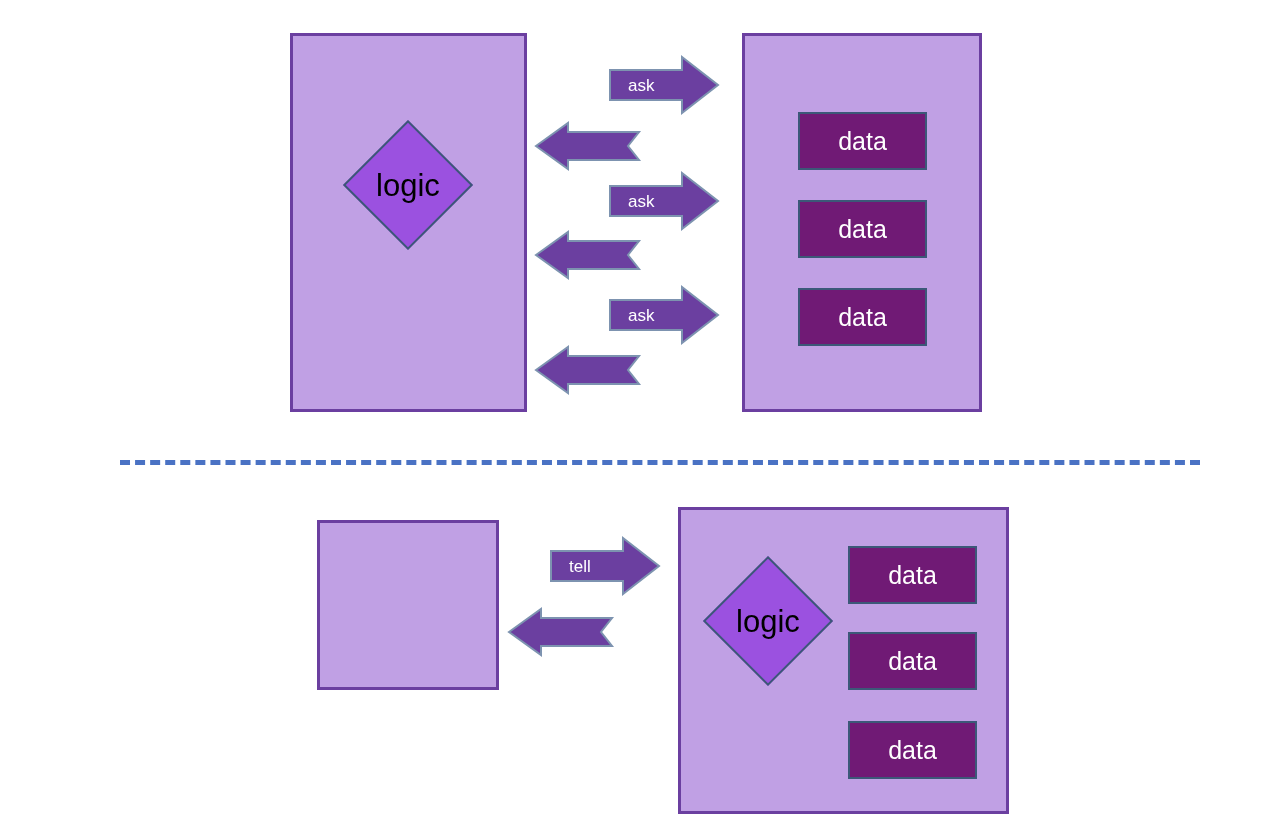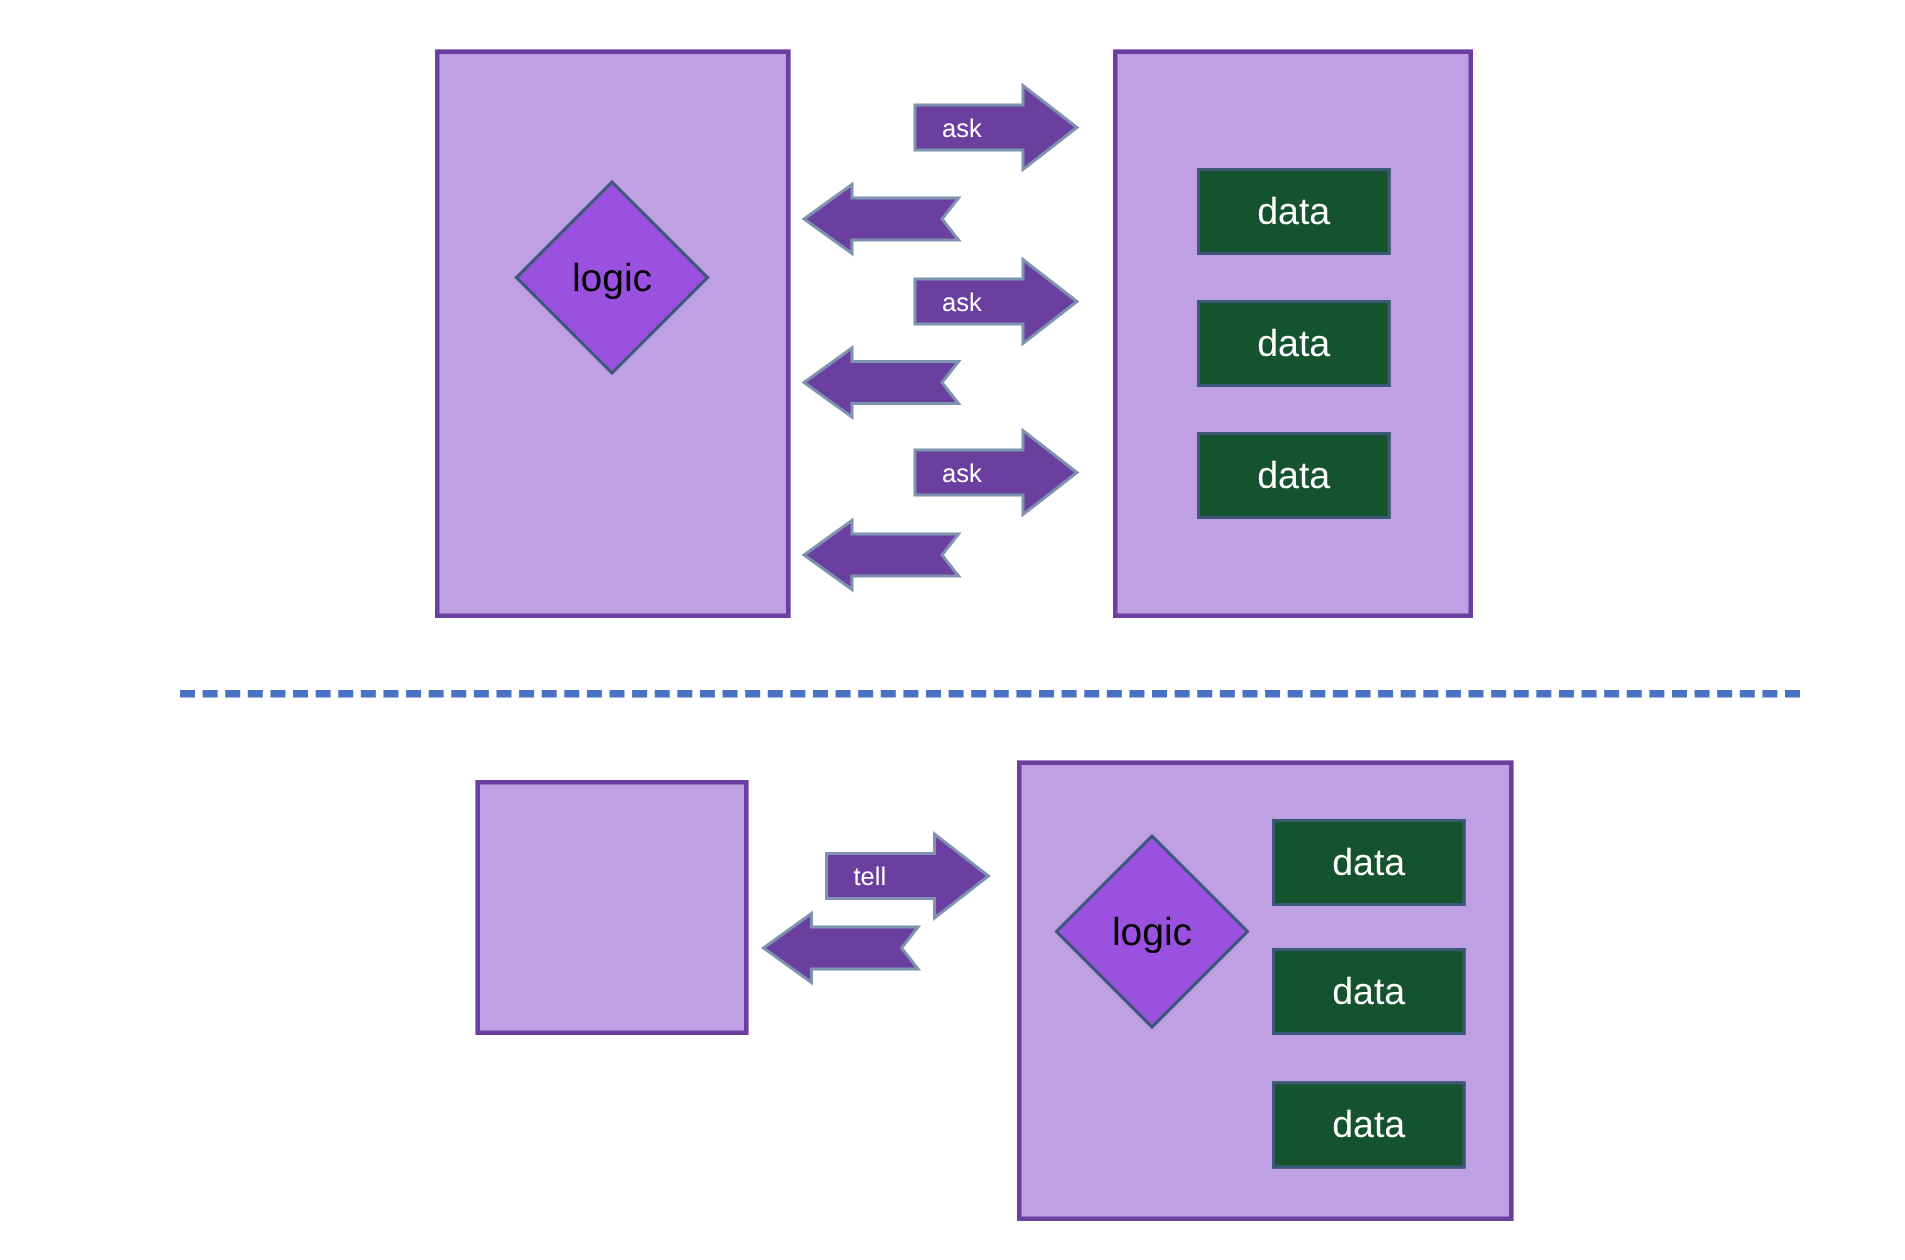--- a/index.html
+++ b/index.html
@@ -23,21 +23,21 @@
     position: absolute;
     box-sizing: border-box;
     background: #c0a0e4;
     border: 3px solid #6b3fa0;
   }
 
   
   .data-chip {
     position: absolute;
     box-sizing: border-box;
-    background: #14532d;
+    background: #701a75;
     border: 2px solid #3c5878;
     color: #ffffff;
     font-size: 25px;
     display: flex;
     align-items: center;
     justify-content: center;
     line-height: 1;
   }
 
   
@@ -52,21 +52,21 @@
     border: 2px solid #3c5878;
     box-sizing: border-box;
   }
   .diamond .dlabel {
     position: absolute;
     inset: 0;
     display: flex;
     align-items: center;
     justify-content: center;
     color: #000000;
-    font-size: 26px;
+    font-size: 31px;
     line-height: 1;
   }
 
   
   .arrow {
     position: absolute;
   }
   .arrow svg {
     display: block;
     overflow: visible;
@@ -147,21 +147,21 @@
   <div class="arrow left" style="left:536px; top:347px; width:103px; height:46px;">
     <svg width="103" height="46" viewBox="0 0 103 46">
       <polygon points="0,23 32,0 32,9 103,9 92,23 103,37 32,37 32,46" fill="#6b3fa0" stroke="#7d93b0" stroke-width="2"></polygon>
     </svg>
   </div>
 
   <div class="divider" style="left:120px; top:460px; width:1080px;"></div>
 
   <div class="box" style="left:317px; top:520px; width:182px; height:170px;"></div>
 
-  <div class="arrow right" style="left:551px; top:556px; width:108px; height:56px;">
+  <div class="arrow right" style="left:551px; top:538px; width:108px; height:56px;">
     <svg width="108" height="56" viewBox="0 0 108 56">
       <polygon points="0,13 72,13 72,0 108,28 72,56 72,43 0,43" fill="#6b3fa0" stroke="#7d93b0" stroke-width="2"></polygon>
     </svg>
     <div class="alabel">tell</div>
   </div>
 
   <div class="arrow left" style="left:509px; top:609px; width:103px; height:46px;">
     <svg width="103" height="46" viewBox="0 0 103 46">
       <polygon points="0,23 32,0 32,9 103,9 92,23 103,37 32,37 32,46" fill="#6b3fa0" stroke="#7d93b0" stroke-width="2"></polygon>
     </svg>

